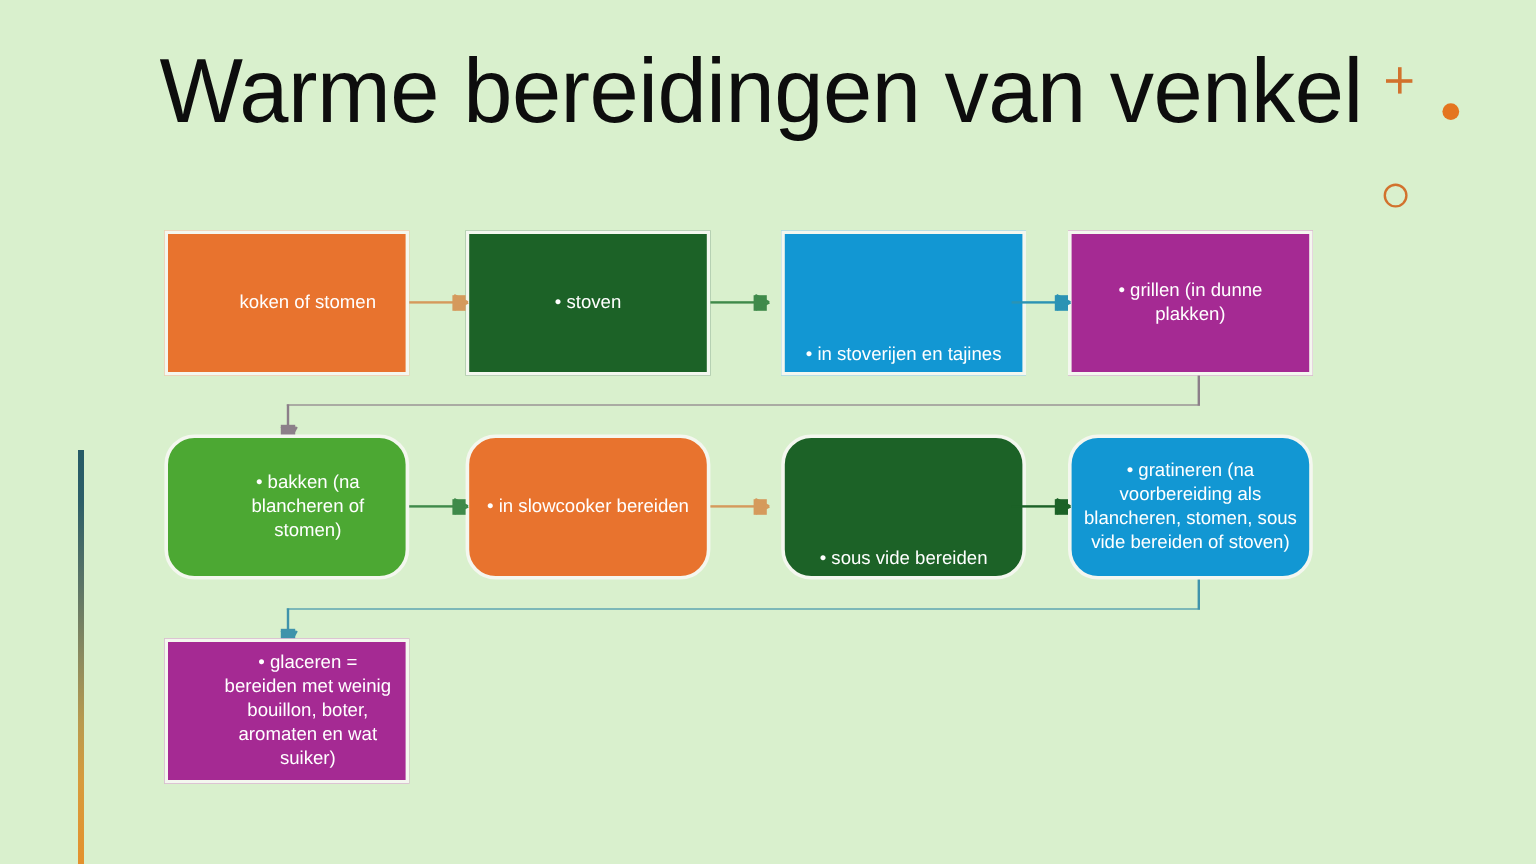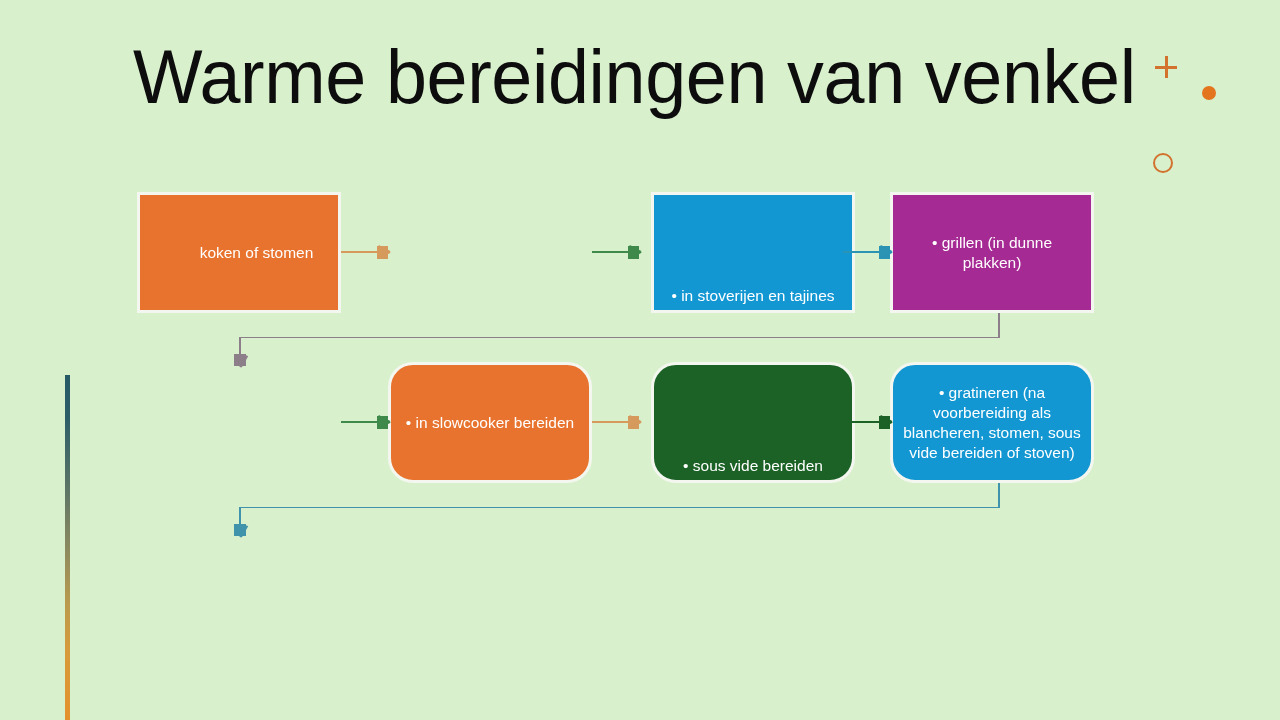--- a/index.html
+++ b/index.html
@@ -185,20 +185,23 @@
   <div class="deco" id="deco-plus"></div>
   <div class="deco" id="deco-dot"></div>
   <div class="deco" id="deco-circle"></div>
 
   <div id="accent-bar"></div>
 
   <div class="flow-box row1 col1" style="background:#e8732e;">
     <span class="box-text">koken of stomen</span>
   </div>
 
+  <div class="flow-box row1 col2" style="background:#1c6227;">
+    <span class="box-text">• stoven</span>
+  </div>
 
   <div class="flow-box row1 col3" style="background:#1297d3;">
     <span class="box-text">• in stoverijen en tajines</span>
   </div>
 
   <div class="flow-box row1 col4" style="background:#a52a93;justify-content:center;">
     <span class="box-text">• grillen (in dunne plakken)</span>
   </div>
 
   <div class="h-arrow" id="arrow-1-2">
@@ -214,20 +217,23 @@
     <div class="head" style="background:#2b93b4;"></div>
   </div>
 
   <div class="connector" id="connector-row1-row2">
     <div class="seg seg-down-right" style="background:#8c7f89;"></div>
     <div class="seg seg-horizontal" style="background:#8c7f89;"></div>
     <div class="seg seg-down-left" style="background:#8c7f89;"></div>
     <div class="arrowhead" style="background:#8c7f89;"></div>
   </div>
 
+  <div class="flow-box row2 col1" style="background:#4ca833;">
+    <span class="box-text">• bakken (na blancheren of stomen)</span>
+  </div>
 
   <div class="flow-box row2 col3" style="background:#1c6227;">
     <span class="box-text">• sous vide bereiden</span>
   </div>
 
   <div class="flow-box row2 col2" style="background:#e8732e;">
     <span class="box-text">• in slowcooker bereiden</span>
   </div>
 
   <div class="flow-box row2 col4" style="background:#1297d3;">
@@ -247,14 +253,17 @@
     <div class="head" style="background:#1c6227;"></div>
   </div>
 
   <div class="connector" id="connector-row2-row3">
     <div class="seg seg-down-right" style="background:#3f93ab;"></div>
     <div class="seg seg-horizontal" style="background:#3f93ab;"></div>
     <div class="seg seg-down-left" style="background:#3f93ab;"></div>
     <div class="arrowhead" style="background:#3f93ab;"></div>
   </div>
 
+  <div class="flow-box row3 col1" style="background:#a52a93;">
+    <span class="box-text">• glaceren = bereiden met weinig bouillon, boter, aromaten en wat suiker)</span>
+  </div>
 
 </div>
 
 </body></html>

